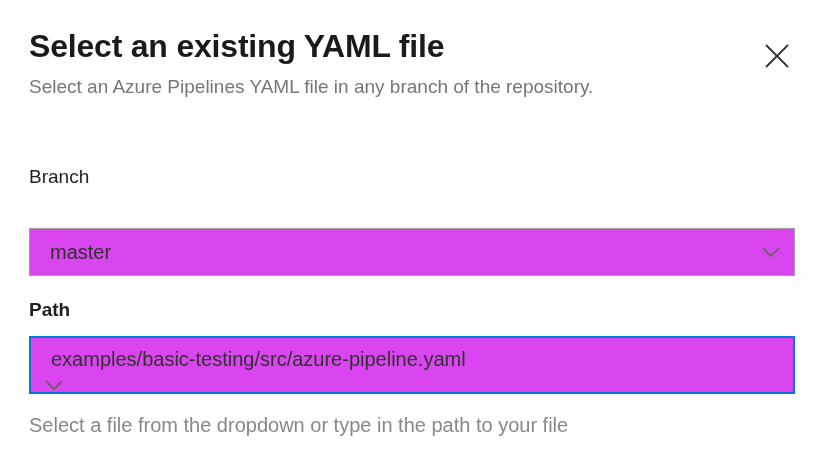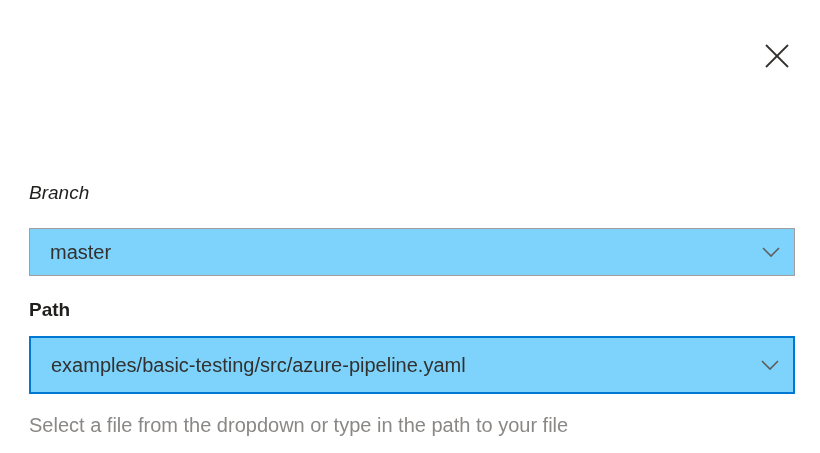--- a/index.html
+++ b/index.html
@@ -71,43 +71,44 @@
   
   .field-label {
     position: absolute;
     left: 29px;
     font-size: 19px;
     line-height: 24px;
     color: #201f1e;
     font-weight: 400;
   }
 
-  .label-branch { top: 181px; font-style: italic; }
+  .label-branch { top: 165px; }
   .label-path   { top: 298px; font-weight: bold; }
 
   .combo {
     position: absolute;
     left: 29px;
     width: 766px;
     box-sizing: border-box;
-    background: #7dd3fc;
+    background: #d946ef;
     display: flex;
     cursor: pointer;
   }
 
   .combo-branch {
     top: 228px;
     height: 48px;
     border: 1px solid #a19f9d;
   }
 
   .combo-path {
     top: 336px;
     height: 58px;
     border: 2px solid #0078d4;
+    flex-direction: column;
   }
 
   .combo-value {
     flex: 1 1 auto;
     padding-left: 20px;
     font-size: 20px;
     line-height: 26px;
     color: #323130;
     white-space: nowrap;
     overflow: hidden;
@@ -136,20 +137,24 @@
     line-height: 24px;
     color: #8a8886;
     font-weight: 400;
   }
 </style>
 </head>
 <body>
 
 <div class="panel">
 
+  <div class="header">
+    <h1 class="title">Select an existing YAML file</h1>
+    <p class="subtitle">Select an Azure Pipelines YAML file in any branch of the repository.</p>
+  </div>
 
   <button class="close-button">
     <span>
       <svg width="26" height="26" viewBox="0 0 26 26" aria-hidden="true">
         <line x1="2" y1="2" x2="24" y2="24" stroke="#323130" stroke-width="1.8"></line>
         <line x1="24" y1="2" x2="2" y2="24" stroke="#323130" stroke-width="1.8"></line>
       </svg>
     </span>
   </button>
 

